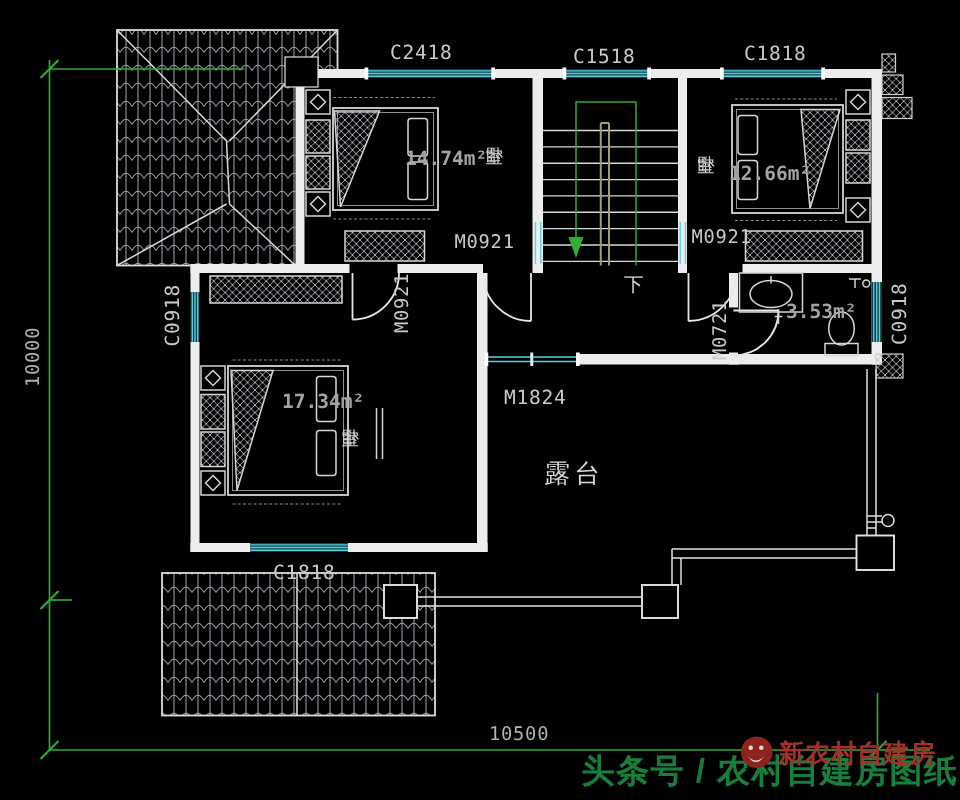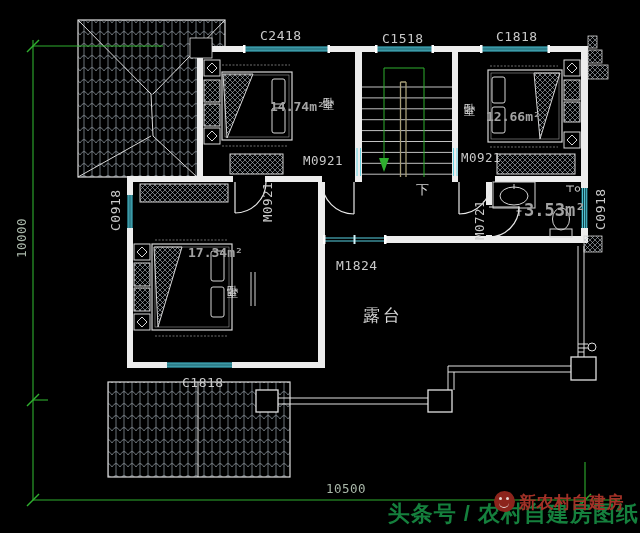--- a/index.html
+++ b/index.html
@@ -255,22 +255,22 @@
 
 <div class="lab vlab" style="left:109px;top:231px">C0918</div>
 <div class="lab vlab" style="left:594px;top:230px">C0918</div>
 <div class="lab" style="left:182px;top:376px">C1818</div>
 
 <div class="roomname" style="left:322px;top:88px">卧室</div>
 <div class="area" style="left:270px;top:100px">14.74m²</div>
 <div class="roomname" style="left:463px;top:94px">卧室</div>
 <div class="area" style="left:486px;top:110px">12.66m²</div>
 <div class="roomname" style="left:226px;top:276px">卧室</div>
-<div class="area" style="left:188px;top:246px">17.34m²</div>
-<div class="area" style="left:524px;top:202px;font-size:17px">3.53m²</div>
+<div class="area" style="left:188px;top:262px">17.34m²</div>
+<div class="area" style="left:524px;top:202px;font-size:13px">3.53m²</div>
 
 <div class="cn" style="left:363px;top:307px;font-size:17px;letter-spacing:3px">露台</div>
 <div class="cn" style="left:416px;top:183px;font-size:13px">下</div>
 
 <div class="lab vlab dimtxt" style="left:16px;top:258px">10000</div>
 <div class="lab dimtxt" style="left:326px;top:483px">10500</div>
 
 <div id="watermark">头条号 / 农村自建房图纸</div>
 <div id="brand">新农村自建房</div>
 <div id="brand-logo">

